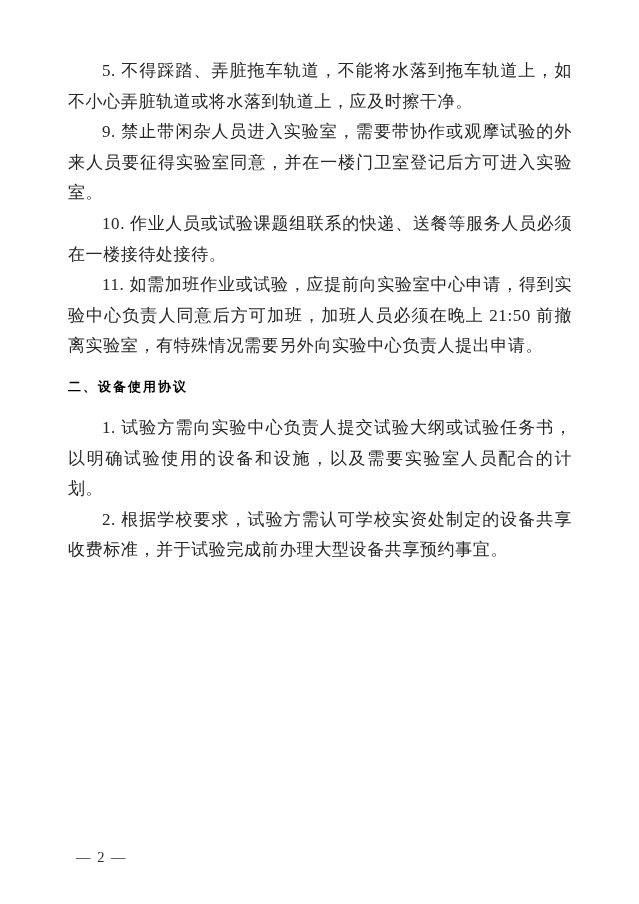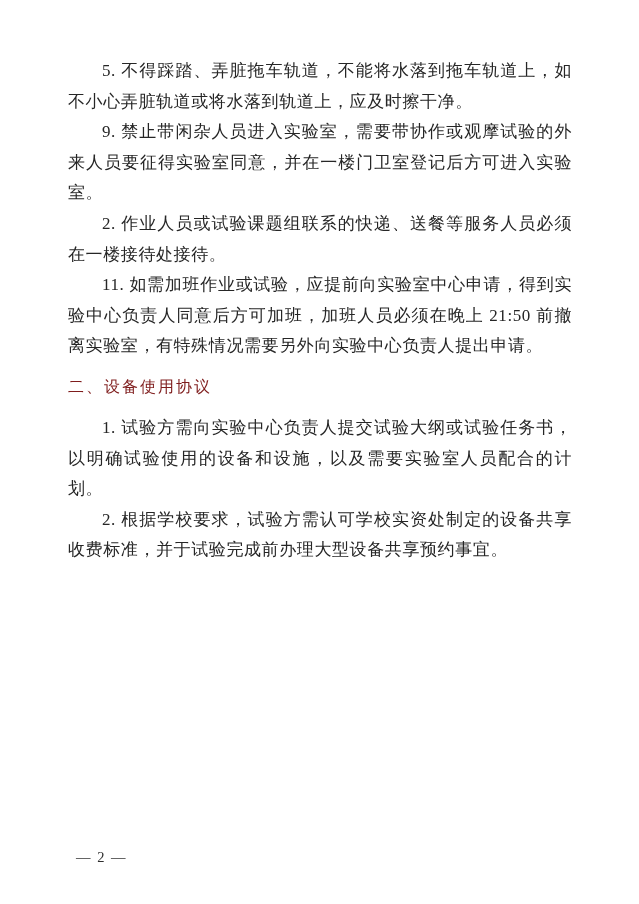--- a/index.html
+++ b/index.html
@@ -26,24 +26,24 @@
     font-size: 17px;
     line-height: 30.6px;
     color: #262626;
     text-align: justify;
     text-justify: inter-ideograph;
     text-indent: 2em;
     letter-spacing: 0.6px;
   }
   .heading {
     margin: 10px 0 11px 0;
-    font-size: 16px;
+    font-size: 13px;
     line-height: 30px;
-    font-weight: normal;
-    color: #7f1d1d;
+    font-weight: bold;
+    color: #000000;
     font-family: "Liberation Sans", "DejaVu Sans", sans-serif;
     letter-spacing: 2px;
     text-indent: 0;
   }
   .page-number {
     position: absolute;
     left: 76px;
     top: 849px;
     font-size: 14.5px;
     color: #2e2e2e;
@@ -51,21 +51,21 @@
     font-family: "Liberation Serif", "DejaVu Serif", serif;
   }
 </style>
 </head>
 <body>
 
 <div class="page">
   <div class="content">
     <p class="para">5. 不得踩踏、弄脏拖车轨道，不能将水落到拖车轨道上，如不小心弄脏轨道或将水落到轨道上，应及时擦干净。</p>
     <p class="para">9. 禁止带闲杂人员进入实验室，需要带协作或观摩试验的外来人员要征得实验室同意，并在一楼门卫室登记后方可进入实验室。</p>
-    <p class="para">2. 作业人员或试验课题组联系的快递、送餐等服务人员必须在一楼接待处接待。</p>
+    <p class="para">10. 作业人员或试验课题组联系的快递、送餐等服务人员必须在一楼接待处接待。</p>
     <p class="para">11. 如需加班作业或试验，应提前向实验室中心申请，得到实验中心负责人同意后方可加班，加班人员必须在晚上 21:50 前撤离实验室，有特殊情况需要另外向实验中心负责人提出申请。</p>
 
     <h2 class="heading">二、设备使用协议</h2>
 
     <p class="para">1. 试验方需向实验中心负责人提交试验大纲或试验任务书，以明确试验使用的设备和设施，以及需要实验室人员配合的计划。</p>
     <p class="para">2. 根据学校要求，试验方需认可学校实资处制定的设备共享收费标准，并于试验完成前办理大型设备共享预约事宜。</p>
   </div>
 
   <div class="page-number">— 2 —</div>
 </div>

